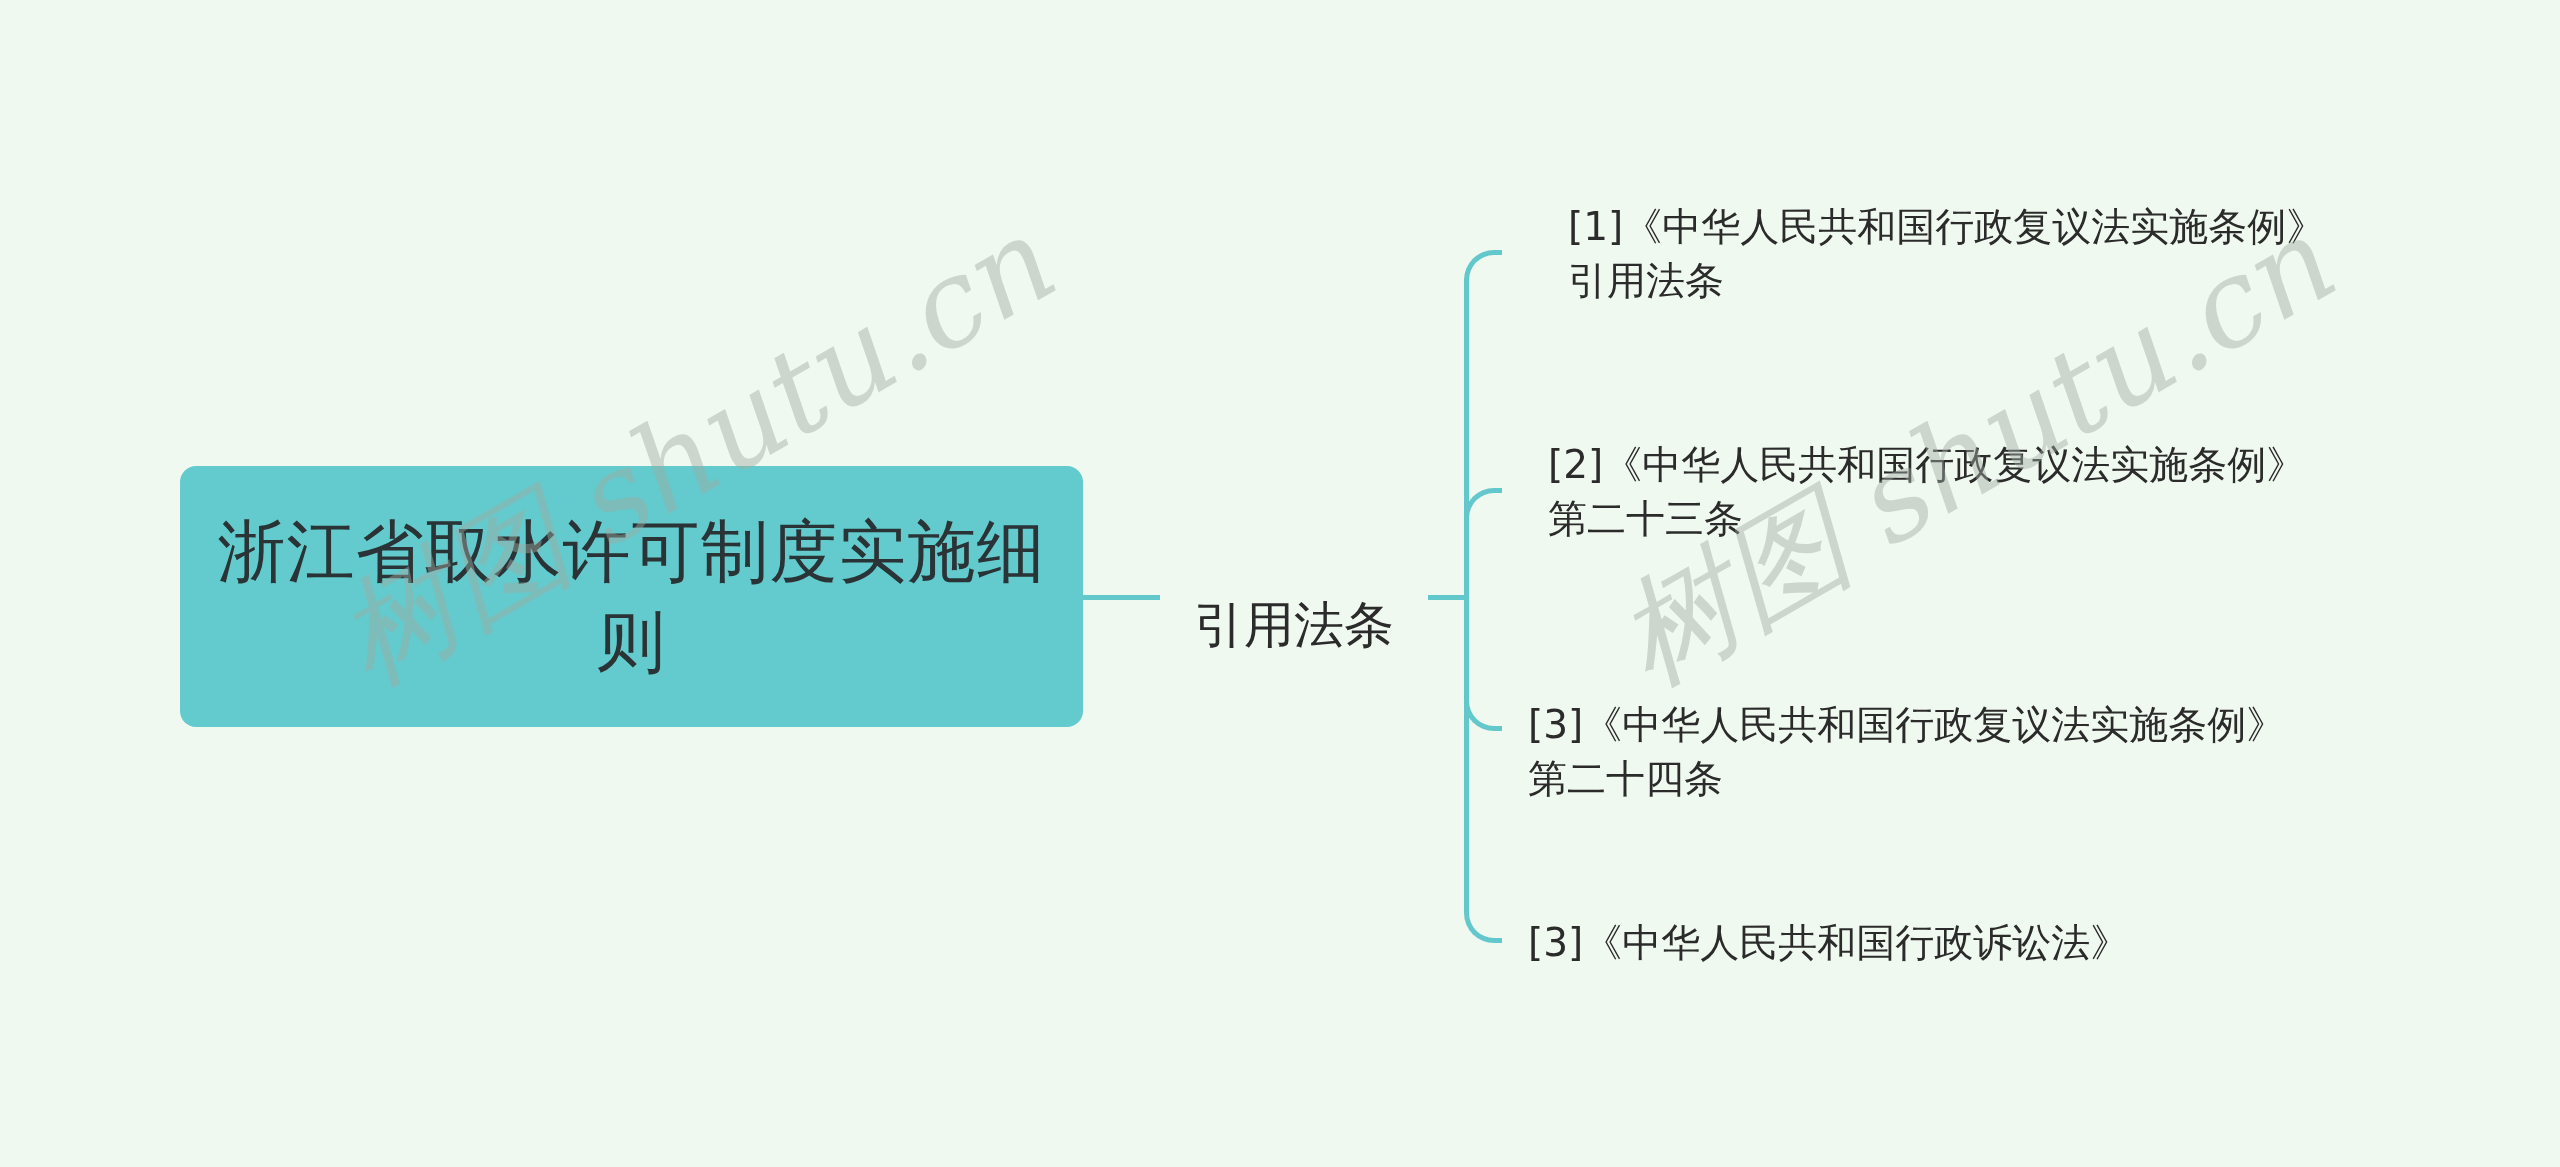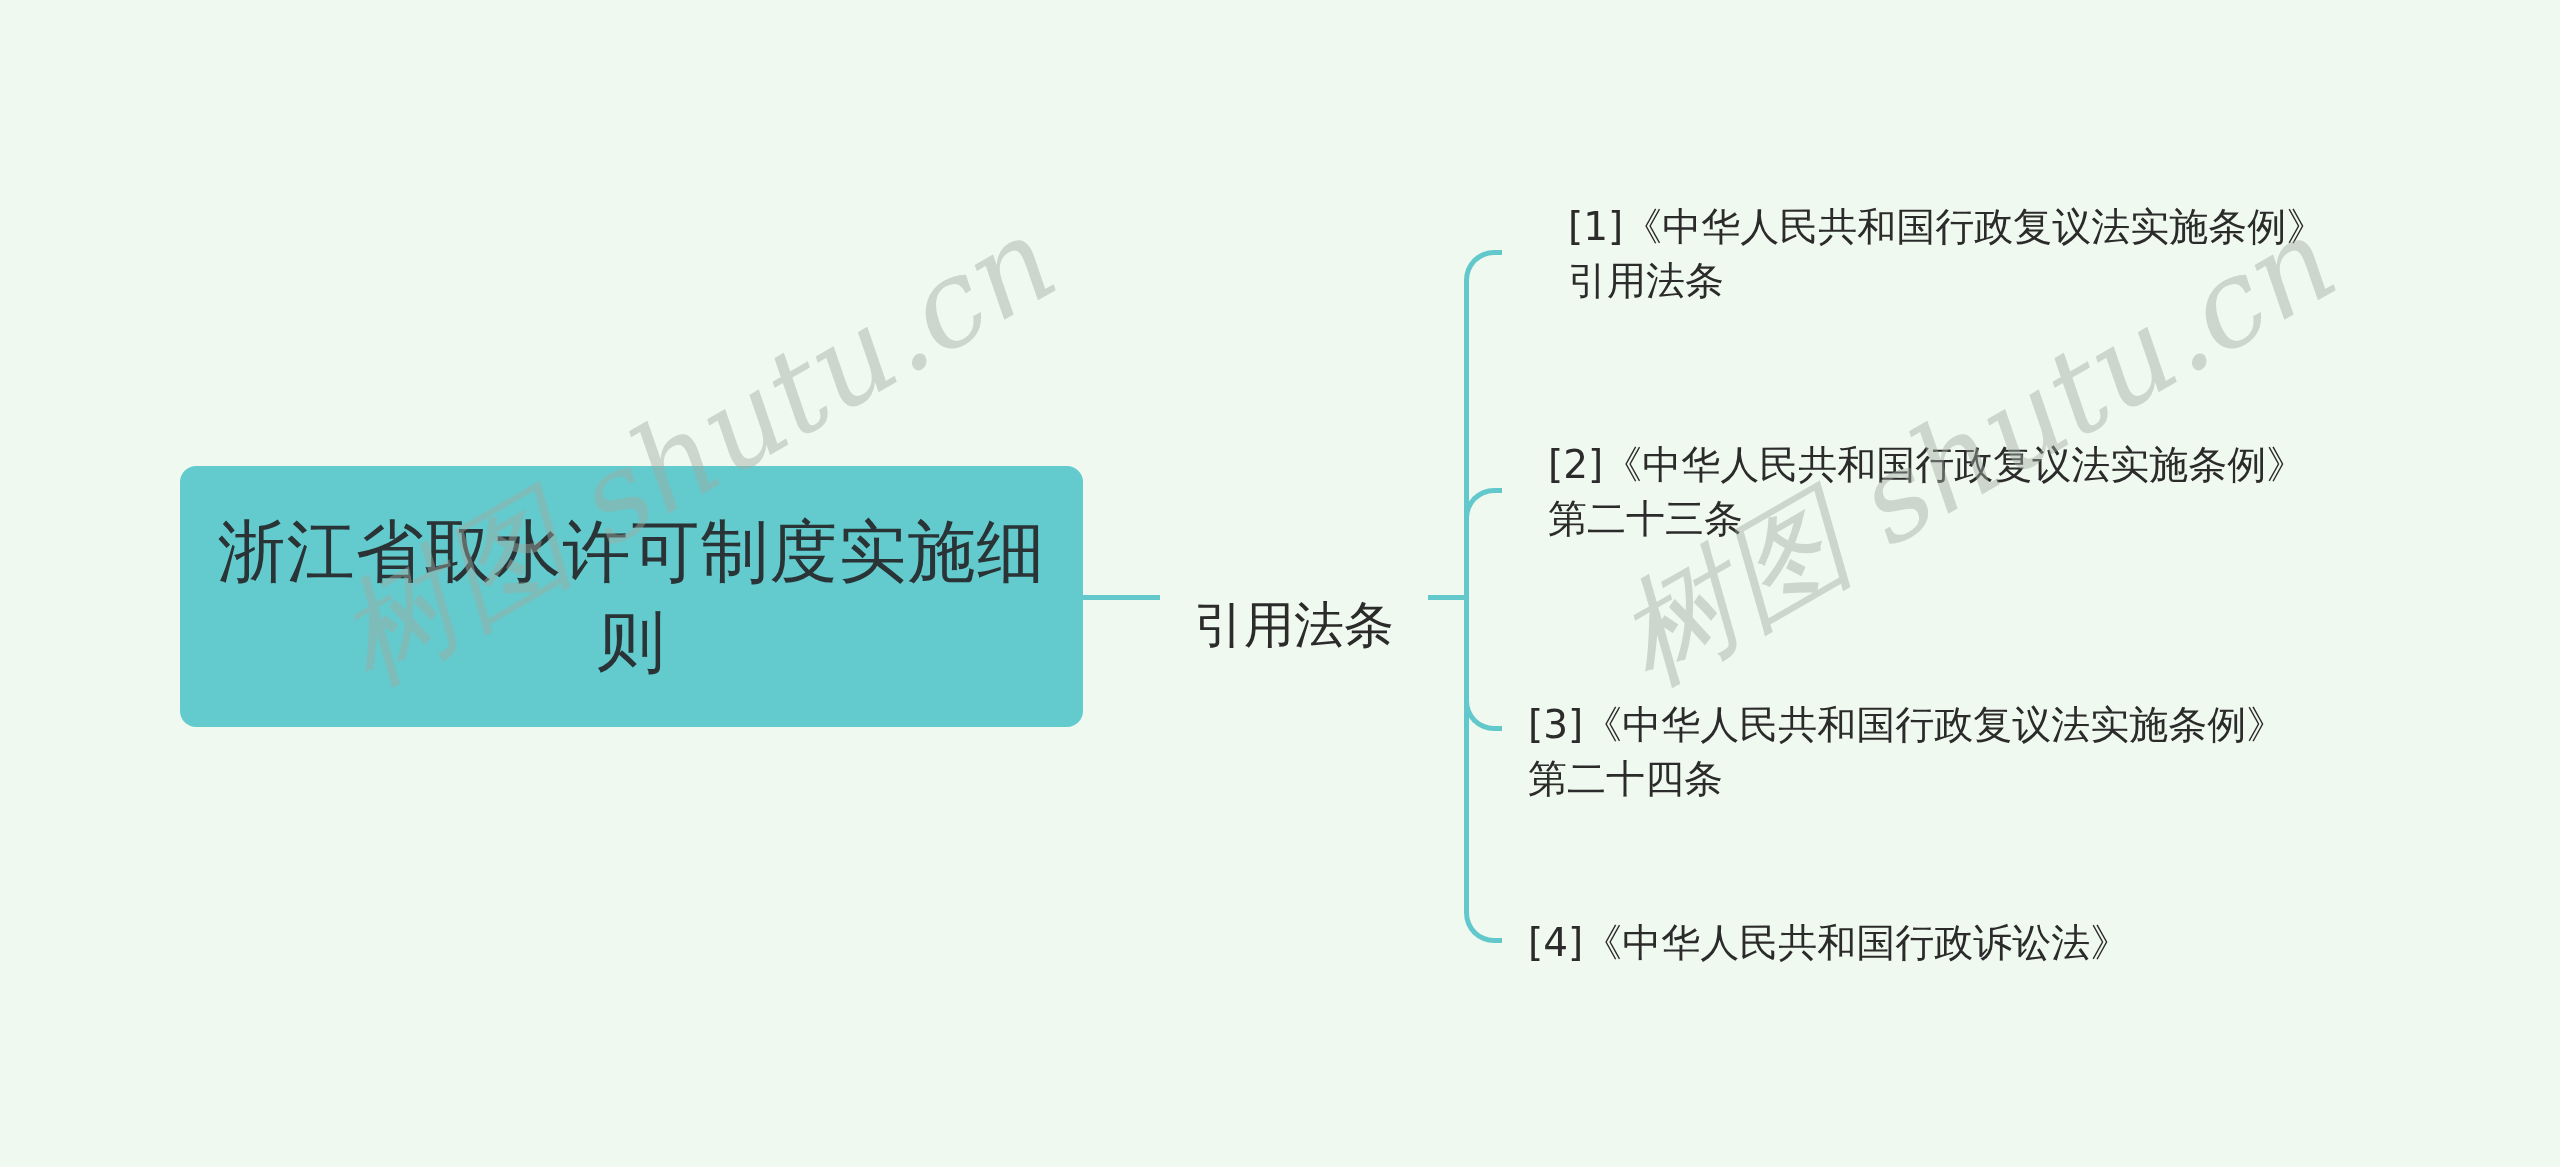--- a/index.html
+++ b/index.html
@@ -43,17 +43,17 @@
 </div>
 <div class="leaf" style="top:438px;margin-left:20px;">
   <div>[2]《中华人民共和国行政复议法实施条例》</div>
   <div>第二十三条</div>
 </div>
 <div class="leaf" style="top:698px;">
   <div>[3]《中华人民共和国行政复议法实施条例》</div>
   <div>第二十四条</div>
 </div>
 <div class="leaf" style="top:916px;">
-  <div>[4]《中华人民共和国行政诉讼法》</div>
+  <div>[3]《中华人民共和国行政诉讼法》</div>
 </div>
 
 <div class="watermark" style="left:390px;top:560px;">树图 shutu.cn</div>
 <div class="watermark" style="left:1670px;top:560px;">树图 shutu.cn</div>
 
 </body></html>

